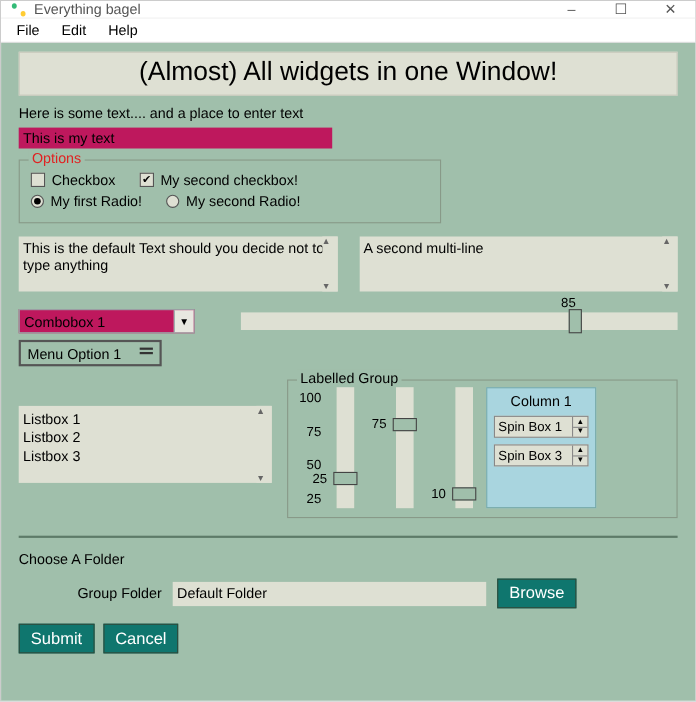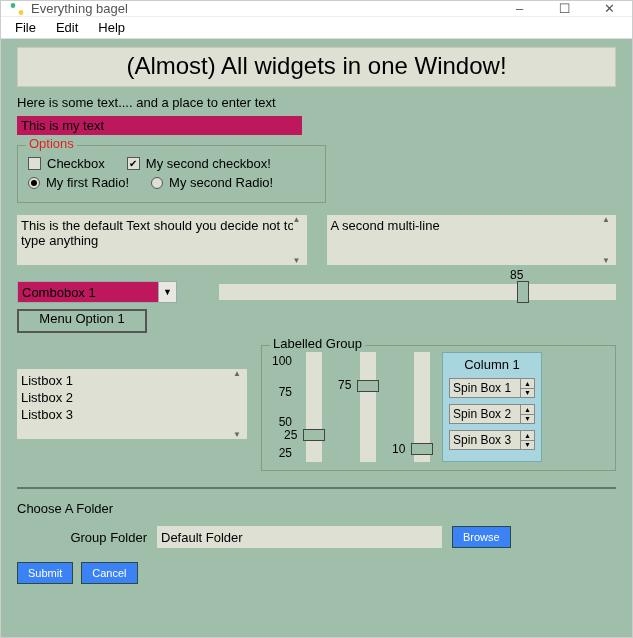--- a/index.html
+++ b/index.html
@@ -72,21 +72,21 @@
     border: none;
     padding: 2px 4px;
     font-family: inherit;
     font-size: 13px;
   }
   .fieldset {
     border: 1px solid #889988;
     padding: 6px 10px 8px 10px;
     position: relative;
     margin-top: 4px;
-    width: 309px;
+    width: 384px;
   }
   .fieldset-legend {
     position: absolute;
     top: -10px;
     left: 8px;
     background: #a0bfab;
     padding: 0 3px;
     color: #e02222;
     font-size: 13px;
   }
@@ -161,21 +161,20 @@
     font-size: 12px;
   }
   .menuopt {
     width: 130px; height: 24px;
     border: 2px solid #555;
     background: #a0bfab;
     display: flex; align-items: center;
     padding: 0 6px;
     cursor: pointer;
     gap: 8px;
-    flex-direction: column;
   }
   .menuopt-ind {
     width: 12px; height: 2px; background: #333; margin-left: auto;
     box-shadow: 0 -4px 0 #333;
   }
   .mid { display: flex; gap: 14px; margin-top: 6px; align-items: flex-start;}
   .listbox {
     width: 230px; height: 70px;
     background: #dee0d3;
     position: relative;
@@ -247,27 +246,27 @@
   .spin-arrows > div:last-child { border-bottom: none;}
   hr.sep { border: none; border-top: 2px solid #5d7a68; margin: 10px 0 6px 0;}
   .folder-row { display: flex; align-items: center; gap: 10px; margin-top: 4px;}
   .folder-label { width: 130px; text-align: right; }
   .folder-input {
     width: 285px; height: 22px;
     background: #dee0d3; border: none; padding: 2px 4px;
     font-family: inherit; font-size: 13px;
   }
   .btn {
-    background: #3b82f6;
+    background: #0f766e;
     color: #fff;
     border: 1px solid #2f4a3a;
     padding: 4px 10px;
     cursor: pointer;
     font-family: inherit;
-    font-size: 11px;
+    font-size: 15px;
   }
   .btns { display: flex; gap: 8px; margin-top: 8px;}
 </style>
 </head>
 <body>
 
 <div class="window">
 
   <div class="titlebar">
     <span class="titlebar-icon">
@@ -390,27 +389,20 @@
           </div>
           <div style="width:14px;"></div>
           <div class="vslider">
             <div class="vslider-lab" style="top:88%;text-align:center;">10</div>
             <div class="vslider-thumb" style="top:83%;"></div>
           </div>
           <div class="col1">
             <div class="col1-title">Column 1</div>
             <div class="spinbox">
               <span>Spin Box 1</span>
-              <div class="spin-arrows">
-                  <div>▲</div>
-                  <div>▼</div>
-                </div>
-            </div>
-            <div class="spinbox">
-              <span>Spin Box 2</span>
               <div class="spin-arrows">
                   <div>▲</div>
                   <div>▼</div>
                 </div>
             </div>
             <div class="spinbox">
               <span>Spin Box 3</span>
               <div class="spin-arrows">
                   <div>▲</div>
                   <div>▼</div>

